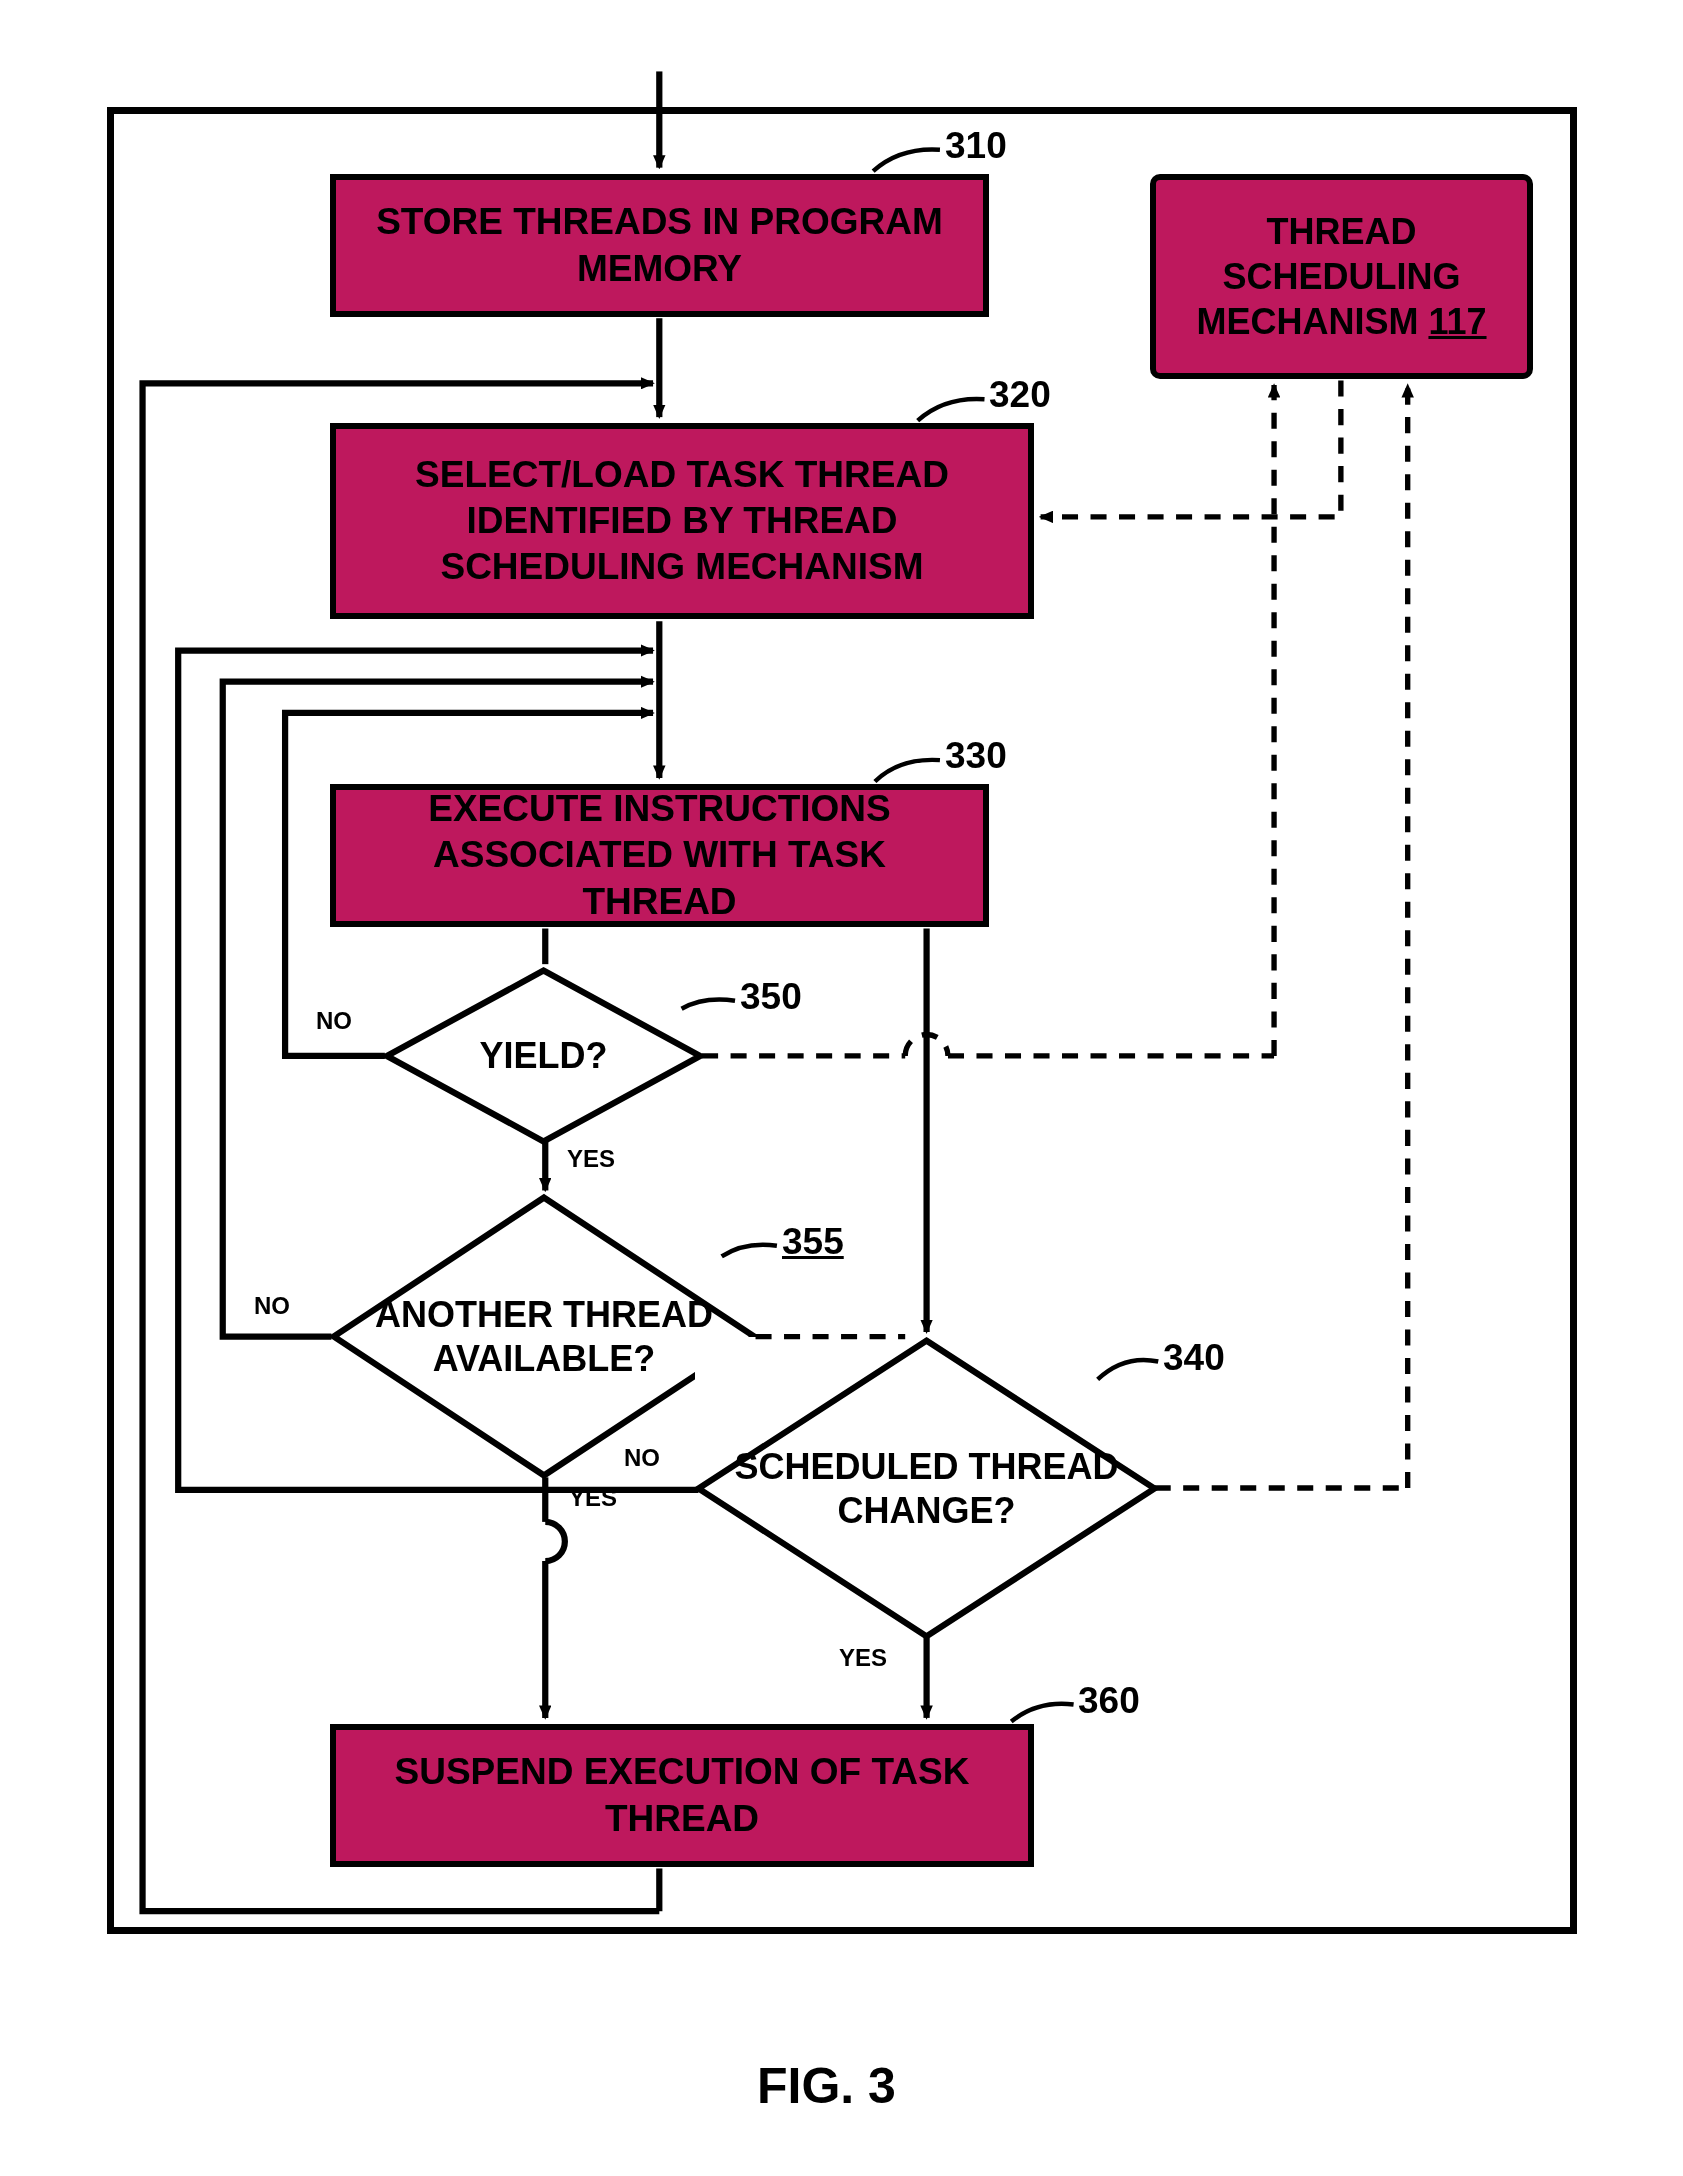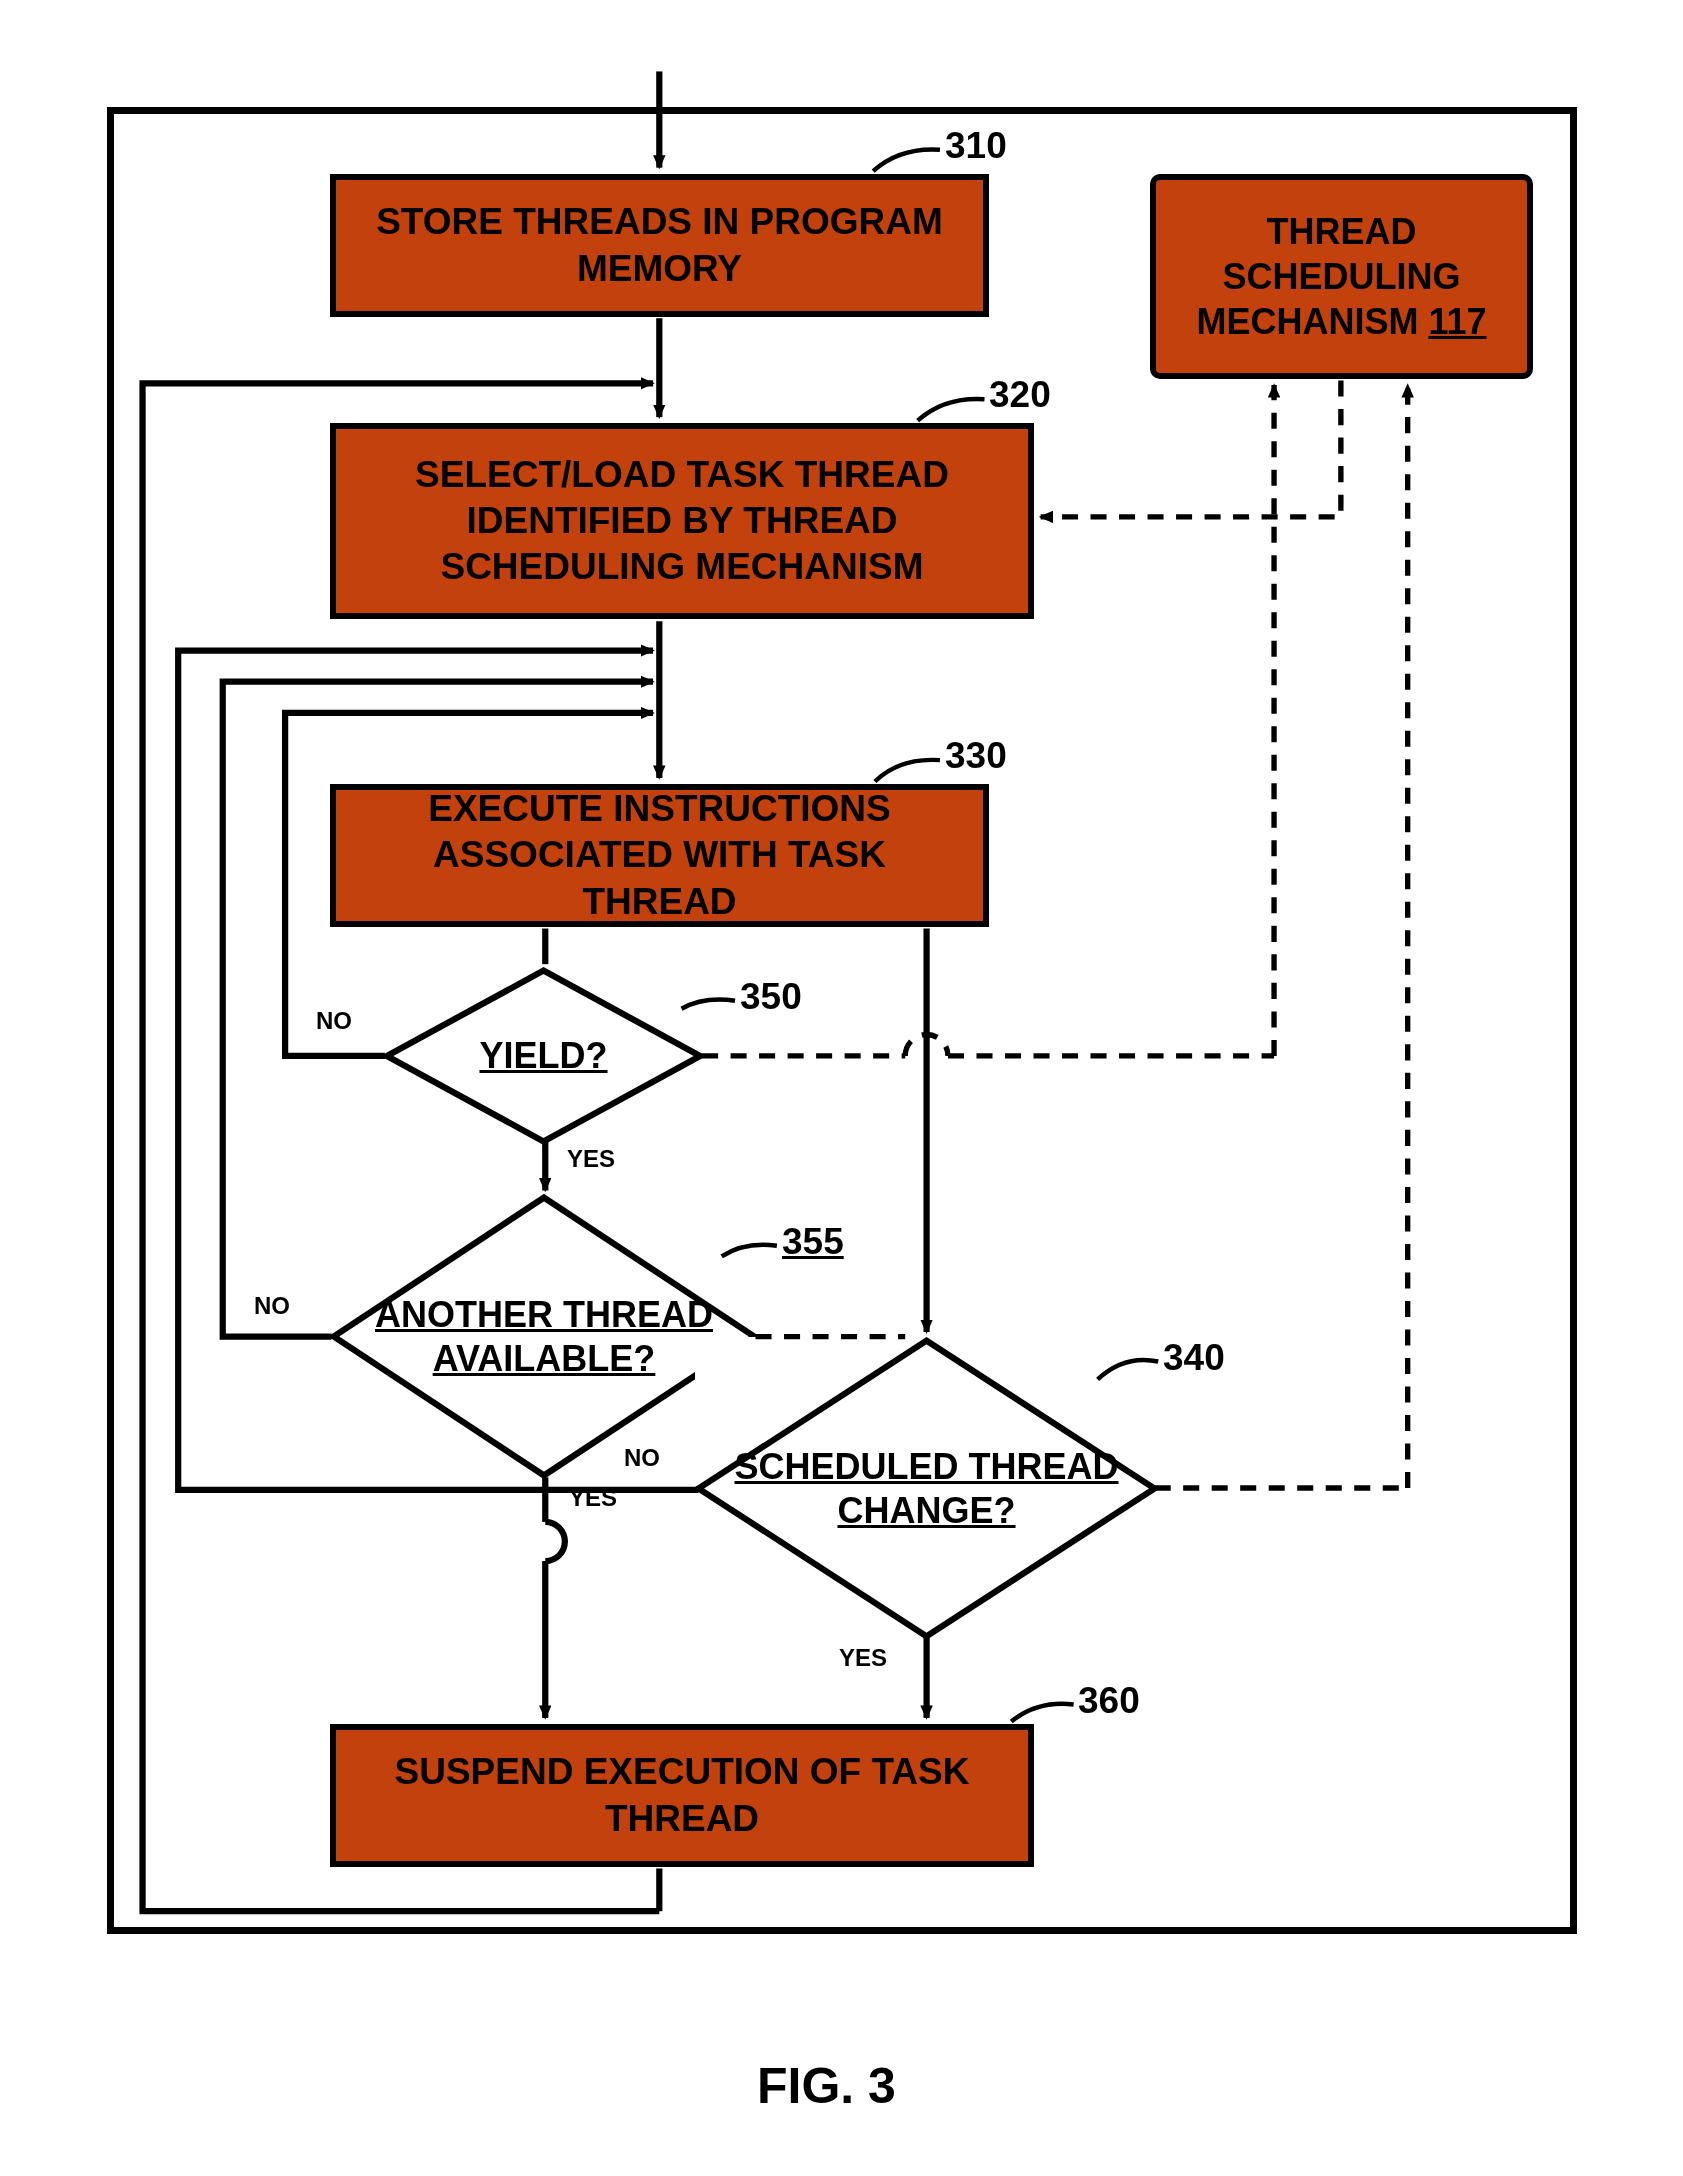--- a/index.html
+++ b/index.html
@@ -22,21 +22,21 @@
     position: absolute;
     left: 107px;
     top: 107px;
     width: 1470px;
     height: 1827px;
     border: 7.1px solid #000;
   }
   .box {
     position: absolute;
     border: 6.2px solid #000;
-    background: #c2410c;
+    background: #be185d;
     display: flex;
     align-items: center;
     justify-content: center;
     text-align: center;
     font-size: 37px;
     font-weight: bold;
     padding: 10.7px 21.4px;
     line-height: 1.25;
   }
   .diamond {
@@ -53,21 +53,20 @@
     position: absolute;
     left: 0; top: 0;
     width: 100%; height: 100%;
     display: flex;
     align-items: center;
     justify-content: center;
     text-align: center;
     font-size: 36px;
     font-weight: bold;
     line-height: 1.2;
-    text-decoration: underline;
   }
   .label {
     position: absolute;
     font-size: 24px;
     font-weight: bold;
     white-space: nowrap;
   }
   .refnum {
     position: absolute;
     font-size: 37px;

